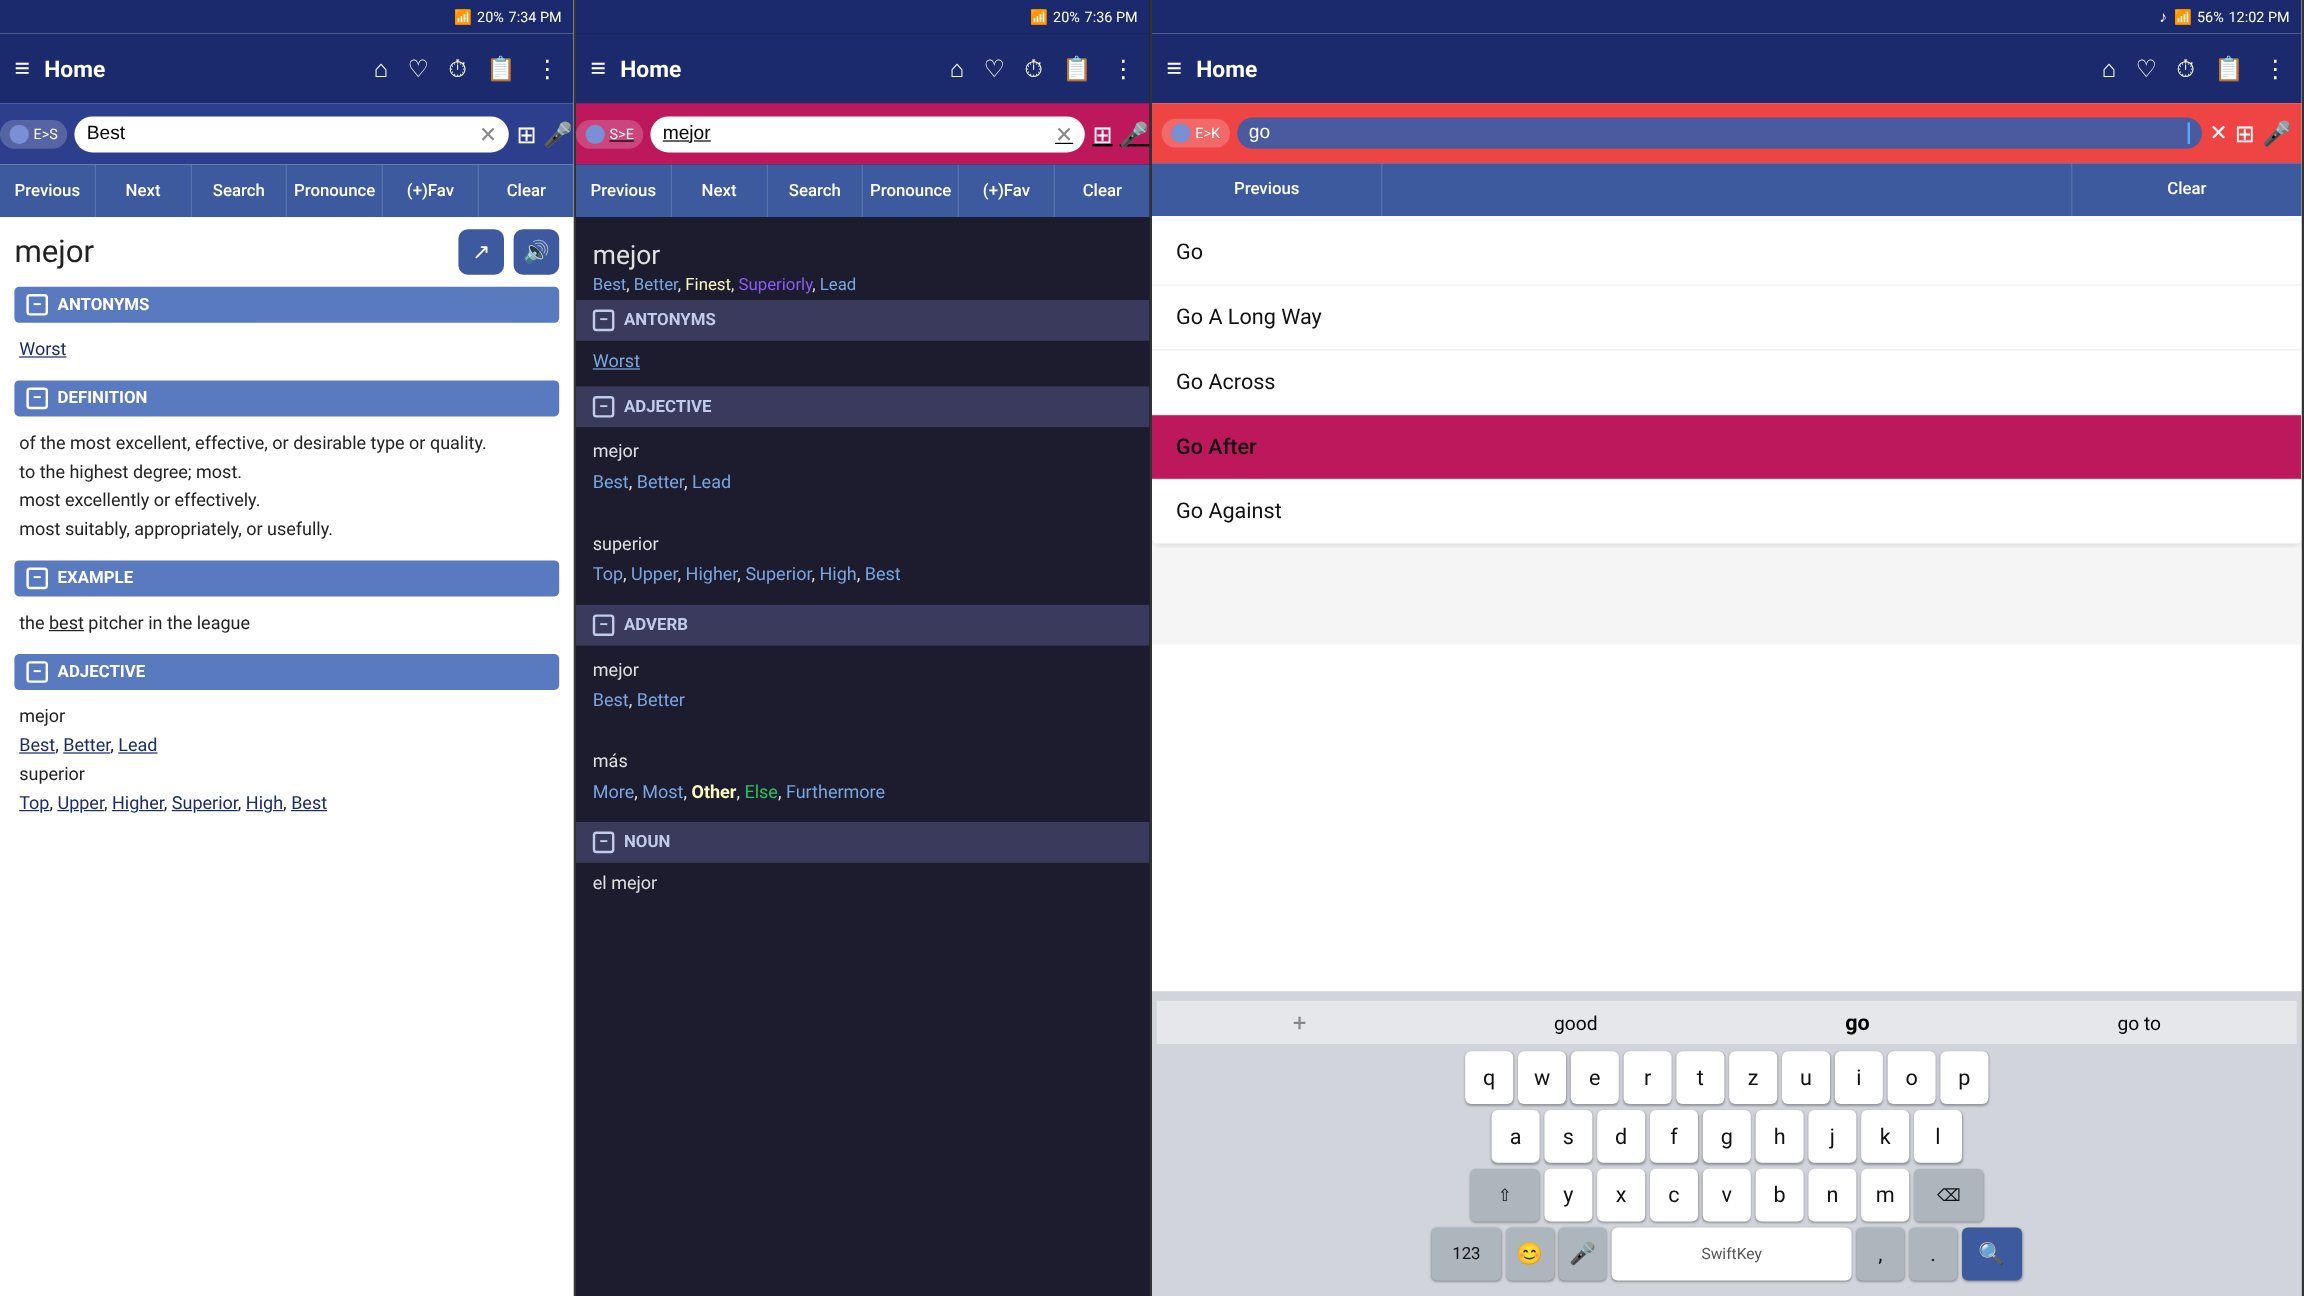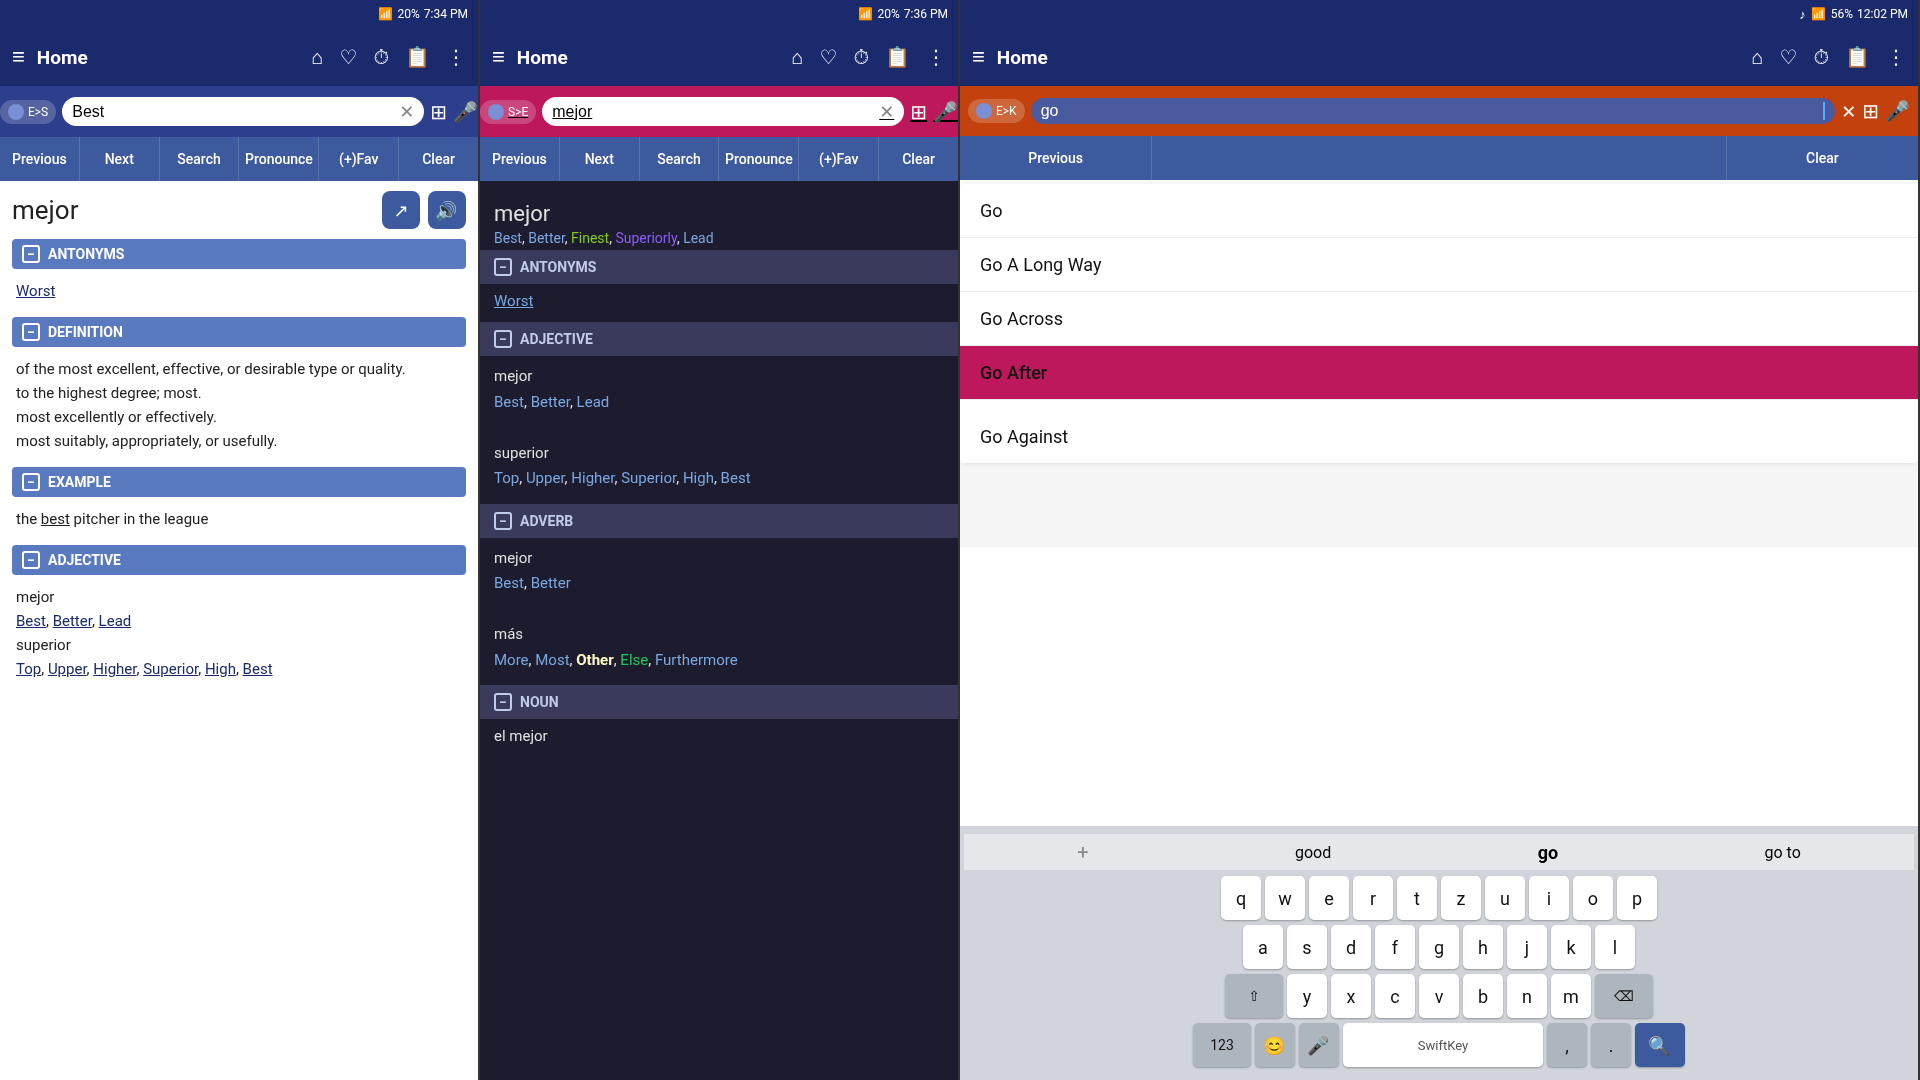--- a/index.html
+++ b/index.html
@@ -253,21 +253,21 @@
       overflow: hidden;
       box-shadow: 0 2px 8px rgba(0,0,0,0.15);
     }
     .dropdown-item {
       padding: 16px 20px;
       font-size: 18px;
       color: #111;
       border-bottom: 1px solid #eee;
       cursor: pointer;
     }
-    .dropdown-item:last-child { border-bottom: none; margin-top: 10px; }
+    .dropdown-item:last-child { border-bottom: none; }
     .dropdown-item.highlighted {
       background: #be185d;
       font-weight: 500;
     }
 
     
     .keyboard-area {
       background: #d1d5db;
       padding: 8px 4px;
     }
@@ -303,21 +303,21 @@
       user-select: none;
     }
     .key.wide { width: 58px; font-size: 14px; }
     .key.action { background: #adb5bd; }
     .key.space-key { width: 200px; font-size: 13px; color: #555; }
     .key.send-key { background: #3d5a9e; color: #fff; }
 
     .right-search-bar {
       display: flex;
       align-items: center;
-      background: #c2410c;
+      background: #ef4444;
       padding: 6px 8px;
       gap: 6px;
       height: 50px;
     }
     .right-search-input-container {
       flex: 1;
       background: #4a5a9e;
       border-radius: 20px;
       display: flex;
       align-items: center;
@@ -500,21 +500,21 @@
     <div class="toolbar-btn">Pronounce</div>
     <div class="toolbar-btn">(+)Fav</div>
     <div class="toolbar-btn">Clear</div>
   </div>
 
   <div class="content">
 
     <div style="padding: 10px 14px 0; color: #e0e0e0;">
       <div style="font-size:22px; margin-bottom:4px;">mejor</div>
       <div style="font-size:14px;">
-        <a style="color:#7aa7e0;">Best</a>, <a style="color:#7aa7e0;">Better</a>, <a style="color:#84cc16;">Finest</a>, <a style="color:#8b5cf6;">Superiorly</a>, <a style="color:#7aa7e0;">Lead</a>
+        <a style="color:#7aa7e0;">Best</a>, <a style="color:#7aa7e0;">Better</a>, <a style="color:#fef9c3;">Finest</a>, <a style="color:#8b5cf6;">Superiorly</a>, <a style="color:#7aa7e0;">Lead</a>
       </div>
     </div>
 
     <div class="middle-section-header">
       <div class="collapse-icon">−</div>
       <span>ANTONYMS</span>
     </div>
     <div style="padding: 4px 14px 8px; color:#e0e0e0; font-size:15px;">
       <a style="color:#7aa7e0; text-decoration:underline;">Worst</a>
     </div>

